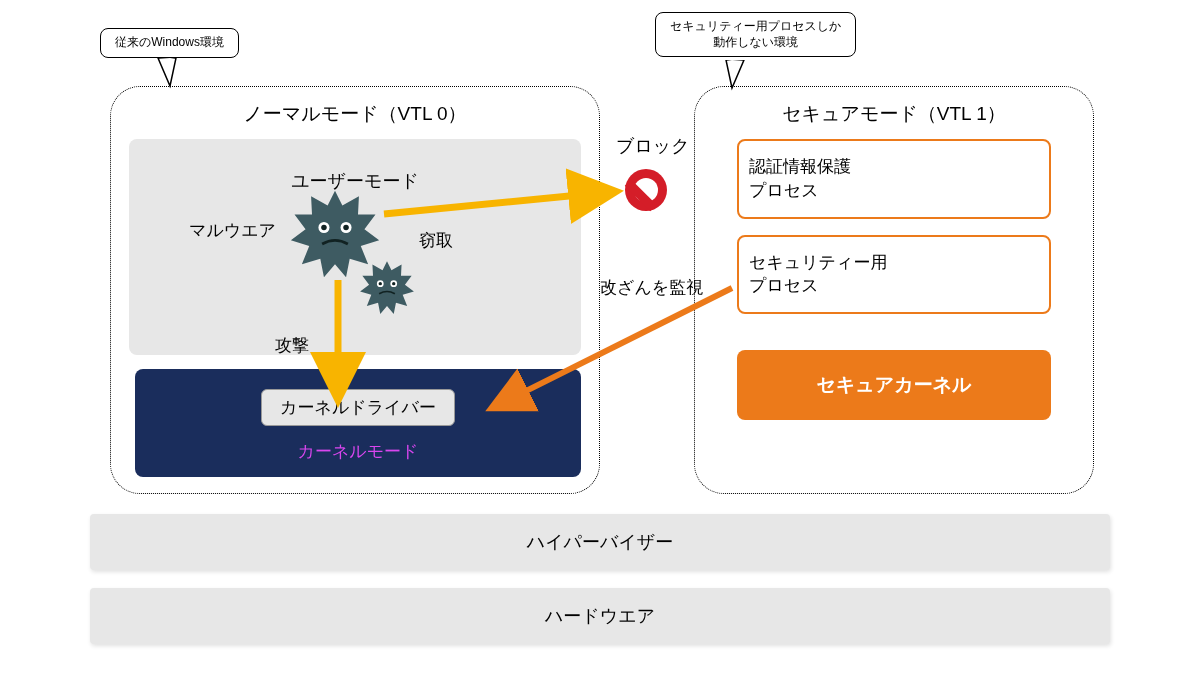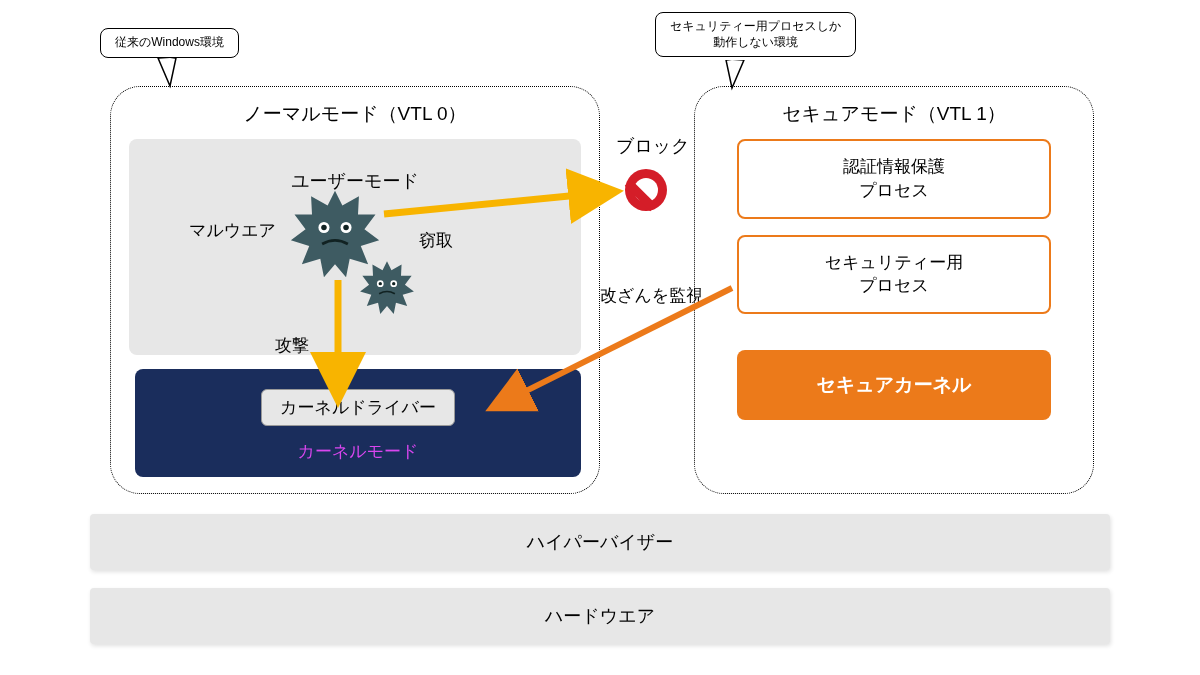--- a/index.html
+++ b/index.html
@@ -69,21 +69,20 @@
   }
   .kernel-mode-label {
     color: #d946ef;
     font-size: 17px;
     margin-top: 6px;
   }
   .orange-box {
     border: 2px solid #ec7a1a;
     border-radius: 8px;
     padding: 14px 10px;
-    text-align: center;
     background: #fff;
     font-size: 17px;
     line-height: 1.4;
     margin-bottom: 16px;
   }
   .orange-solid {
     background: #ec7a1a;
     border-radius: 8px;
     padding: 22px 2px;
     text-align: center;
@@ -200,21 +199,21 @@
   <div class="block-label" style="top:134px; left:616px;">ブロック</div>
 
   <div class="nosign" style="top:166px; left:622px;">
     <svg width="48" height="48" viewBox="0 0 48 48">
       <circle cx="24" cy="24" r="21" fill="#d41d28"></circle>
       <circle cx="24" cy="24" r="12" fill="#fff"></circle>
       <rect x="12" y="6" width="9" height="36" fill="#d41d28" transform="rotate(-45 24 24)"></rect>
     </svg>
   </div>
 
-  <div class="action-label" style="top:284px; left:600px;">改ざんを監視</div>
+  <div class="action-label" style="top:276px; left:600px;">改ざんを監視</div>
 
   <div class="dashed-box" style="top:86px; left:694px; width:400px; height:408px;">
     <div class="mode-title">セキュアモード（VTL 1）</div>
 
     <div style="padding: 0 24px;">
       <div class="orange-box">
         <span>認証情報保護</span><br>
         <span>プロセス</span>
       </div>
       <div class="orange-box">

